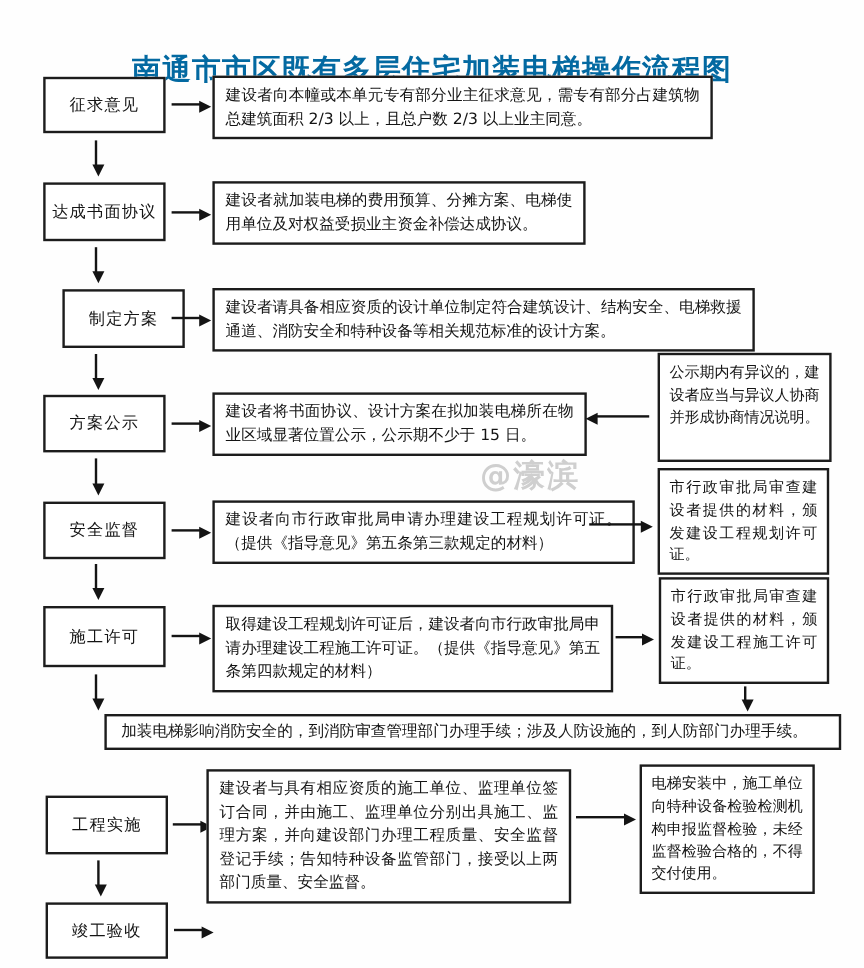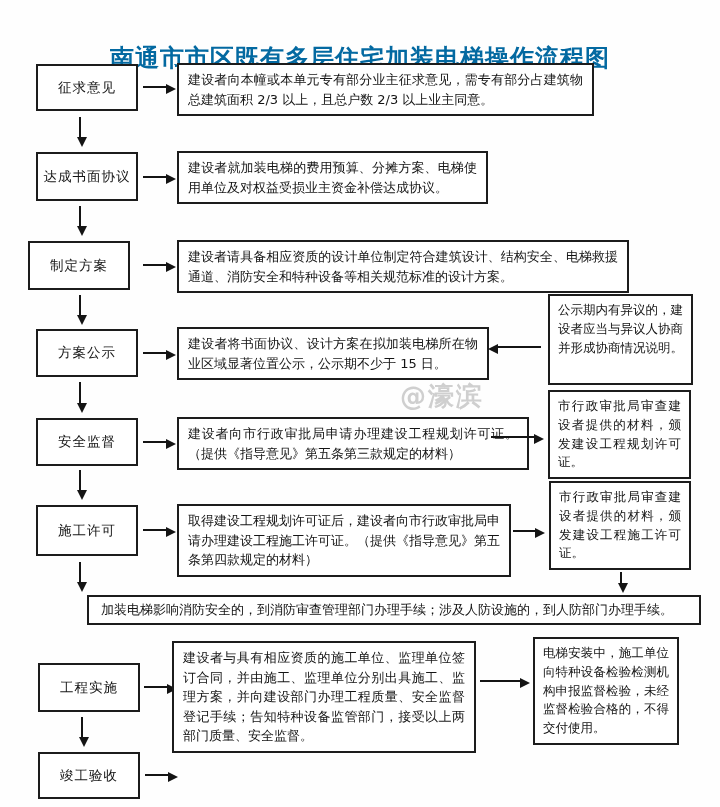--- a/index.html
+++ b/index.html
@@ -59,21 +59,21 @@
   <div class="box lbox" style="left:36px;top:64px;width:102px;height:47px">征求意见</div>
   <div class="ar" style="left:143px;top:86px;width:24px"></div>
   <div class="box mbox" style="left:177px;top:63px;width:417px;min-height:50px">建设者向本幢或本单元专有部分业主征求意见，需专有部分占建筑物总建筑面积 2/3 以上，且总户数 2/3 以上业主同意。</div>
   <div class="ad" style="left:79px;top:117px;height:21px"></div>
 
   <div class="box lbox" style="left:36px;top:152px;width:102px;height:49px">达成书面协议</div>
   <div class="ar" style="left:143px;top:176px;width:24px"></div>
   <div class="box mbox" style="left:177px;top:151px;width:311px;min-height:51px">建设者就加装电梯的费用预算、分摊方案、电梯使用单位及对权益受损业主资金补偿达成协议。</div>
   <div class="ad" style="left:79px;top:206px;height:21px"></div>
 
-  <div class="box lbox" style="left:28px;top:241px;width:102px;height:49px">制定方案</div>
+  <div class="box lbox" style="left:52px;top:241px;width:102px;height:49px">制定方案</div>
   <div class="ar" style="left:143px;top:264px;width:24px"></div>
   <div class="box mbox" style="left:177px;top:240px;width:452px;min-height:51px">建设者请具备相应资质的设计单位制定符合建筑设计、结构安全、电梯救援通道、消防安全和特种设备等相关规范标准的设计方案。</div>
   <div class="ad" style="left:79px;top:295px;height:21px"></div>
 
   <div class="box lbox" style="left:36px;top:329px;width:102px;height:48px">方案公示</div>
   <div class="ar" style="left:143px;top:352px;width:24px"></div>
   <div class="box mbox" style="left:177px;top:327px;width:312px;min-height:51px">建设者将书面协议、设计方案在拟加装电梯所在物业区域显著位置公示，公示期不少于 15 日。</div>
   <div class="al" style="left:497px;top:346px;width:44px"></div>
   <div class="box rbox" style="left:548px;top:294px;width:145px;min-height:91px">公示期内有异议的，建设者应当与异议人协商并形成协商情况说明。</div>
   <div class="ad" style="left:79px;top:382px;height:22px"></div>

